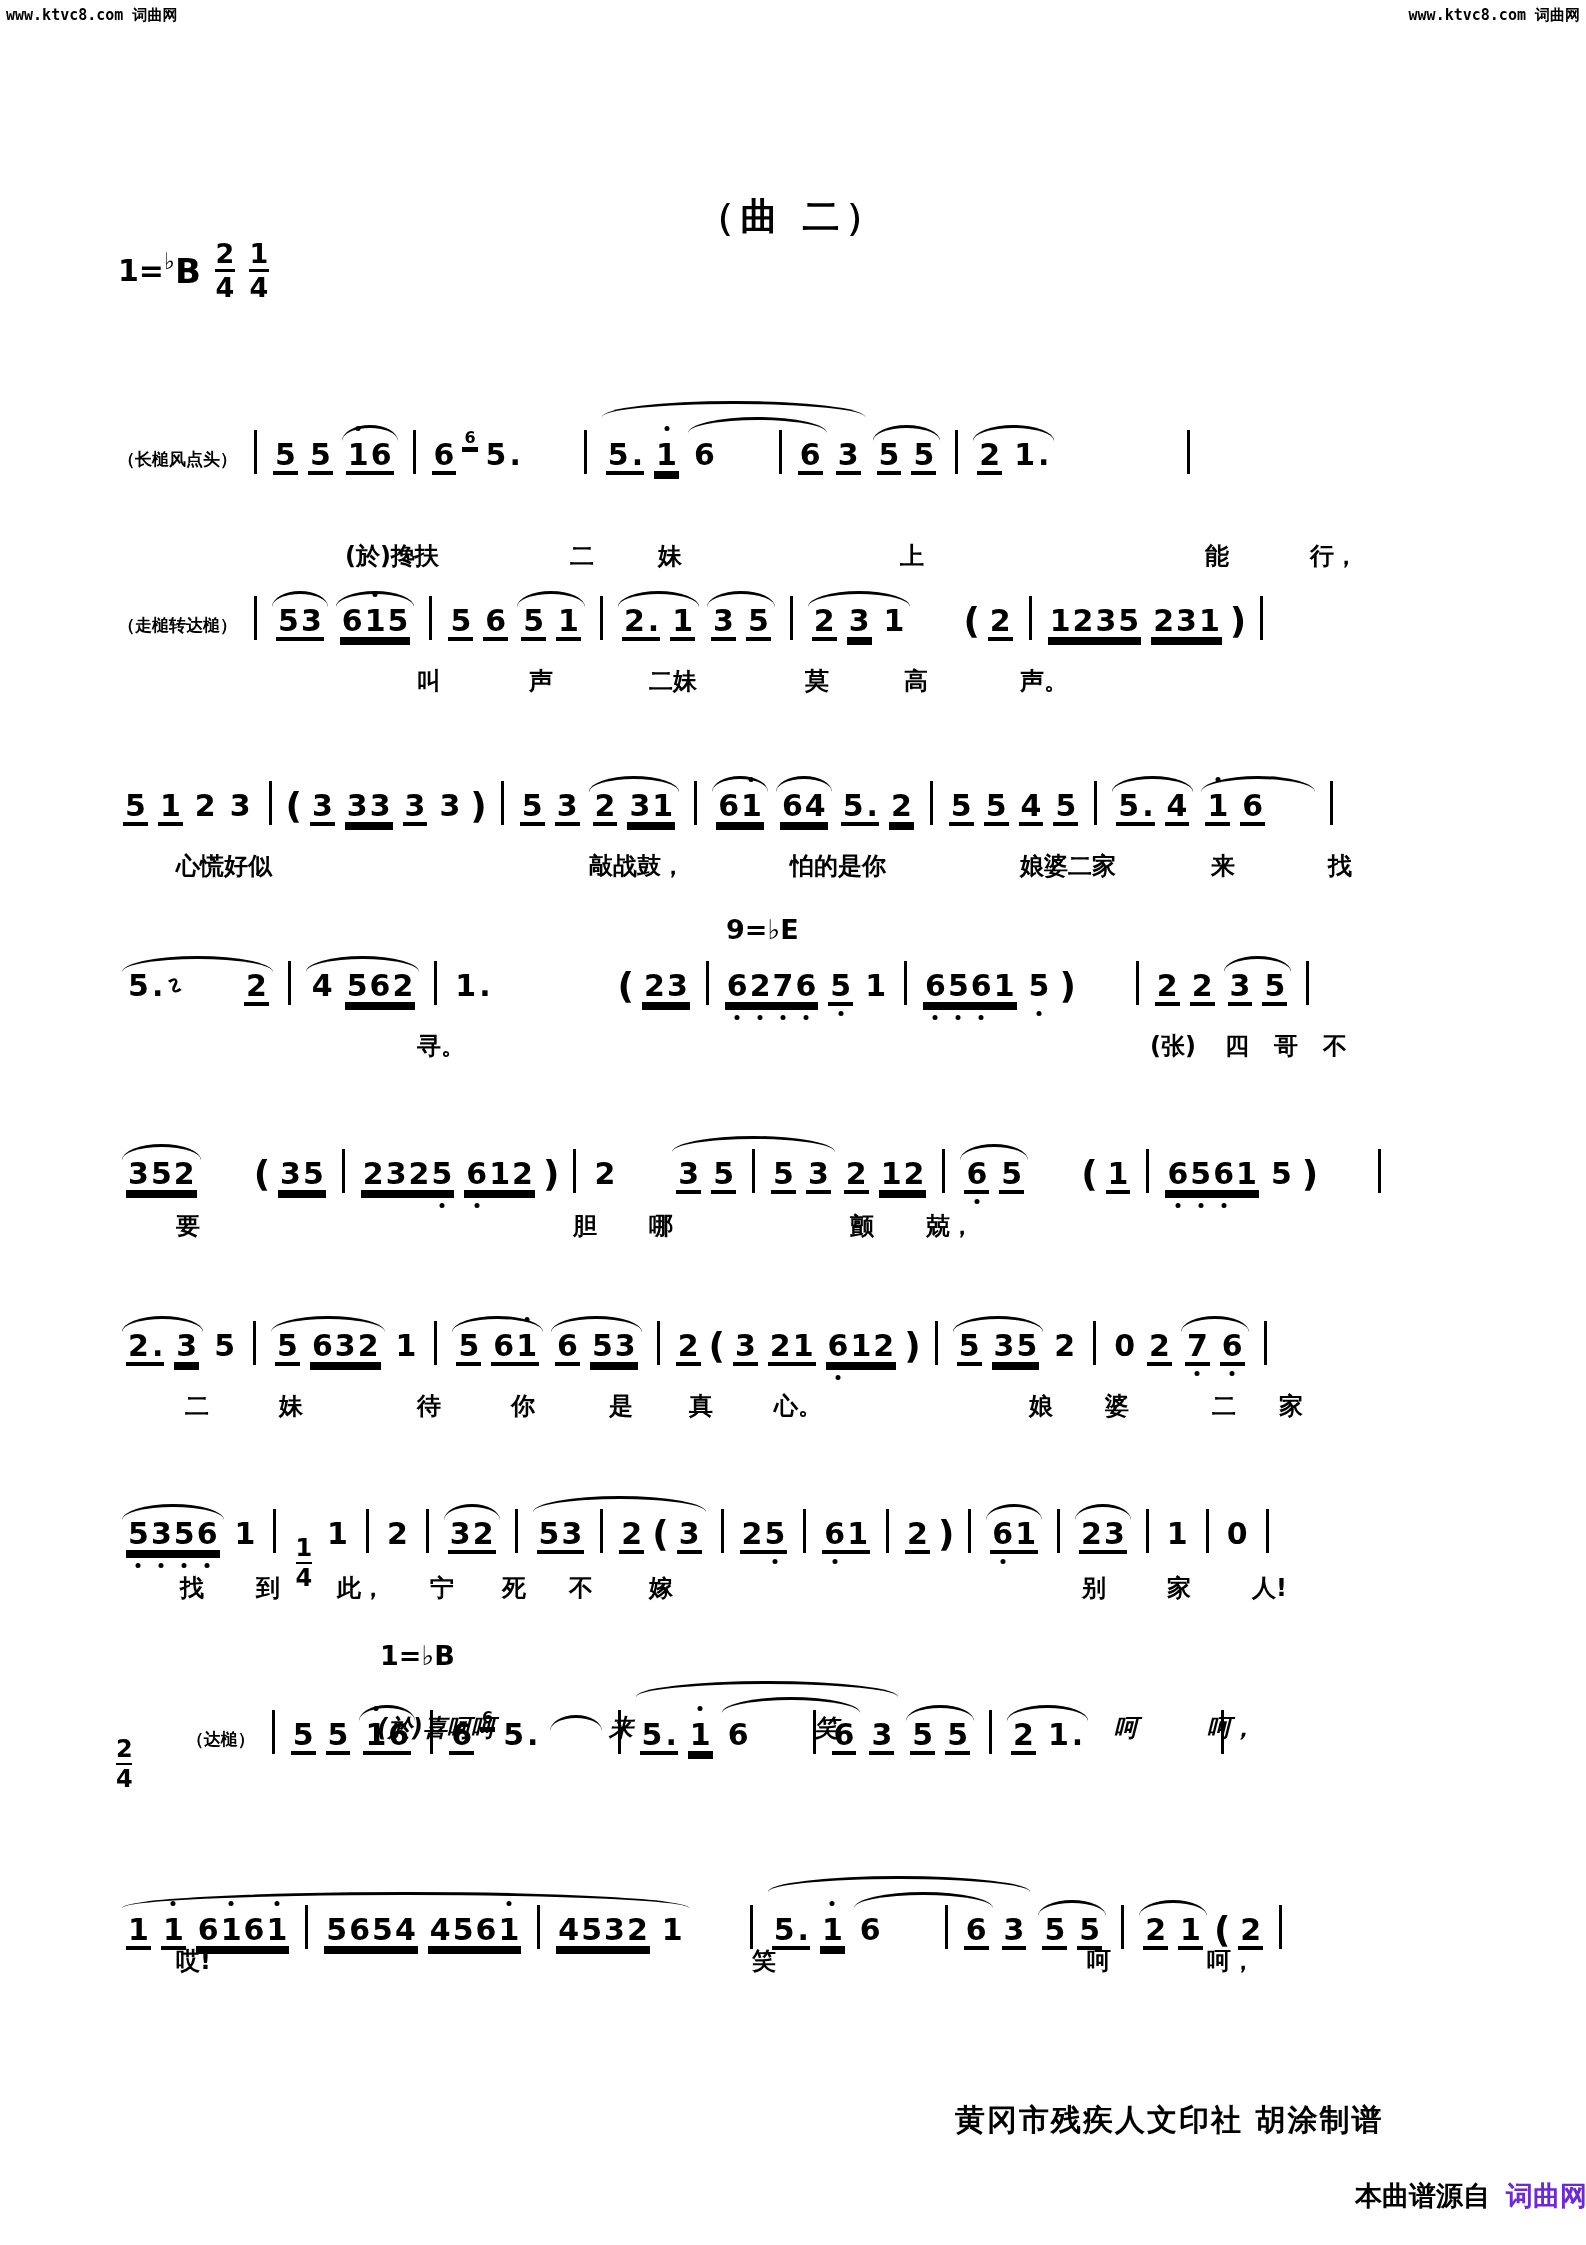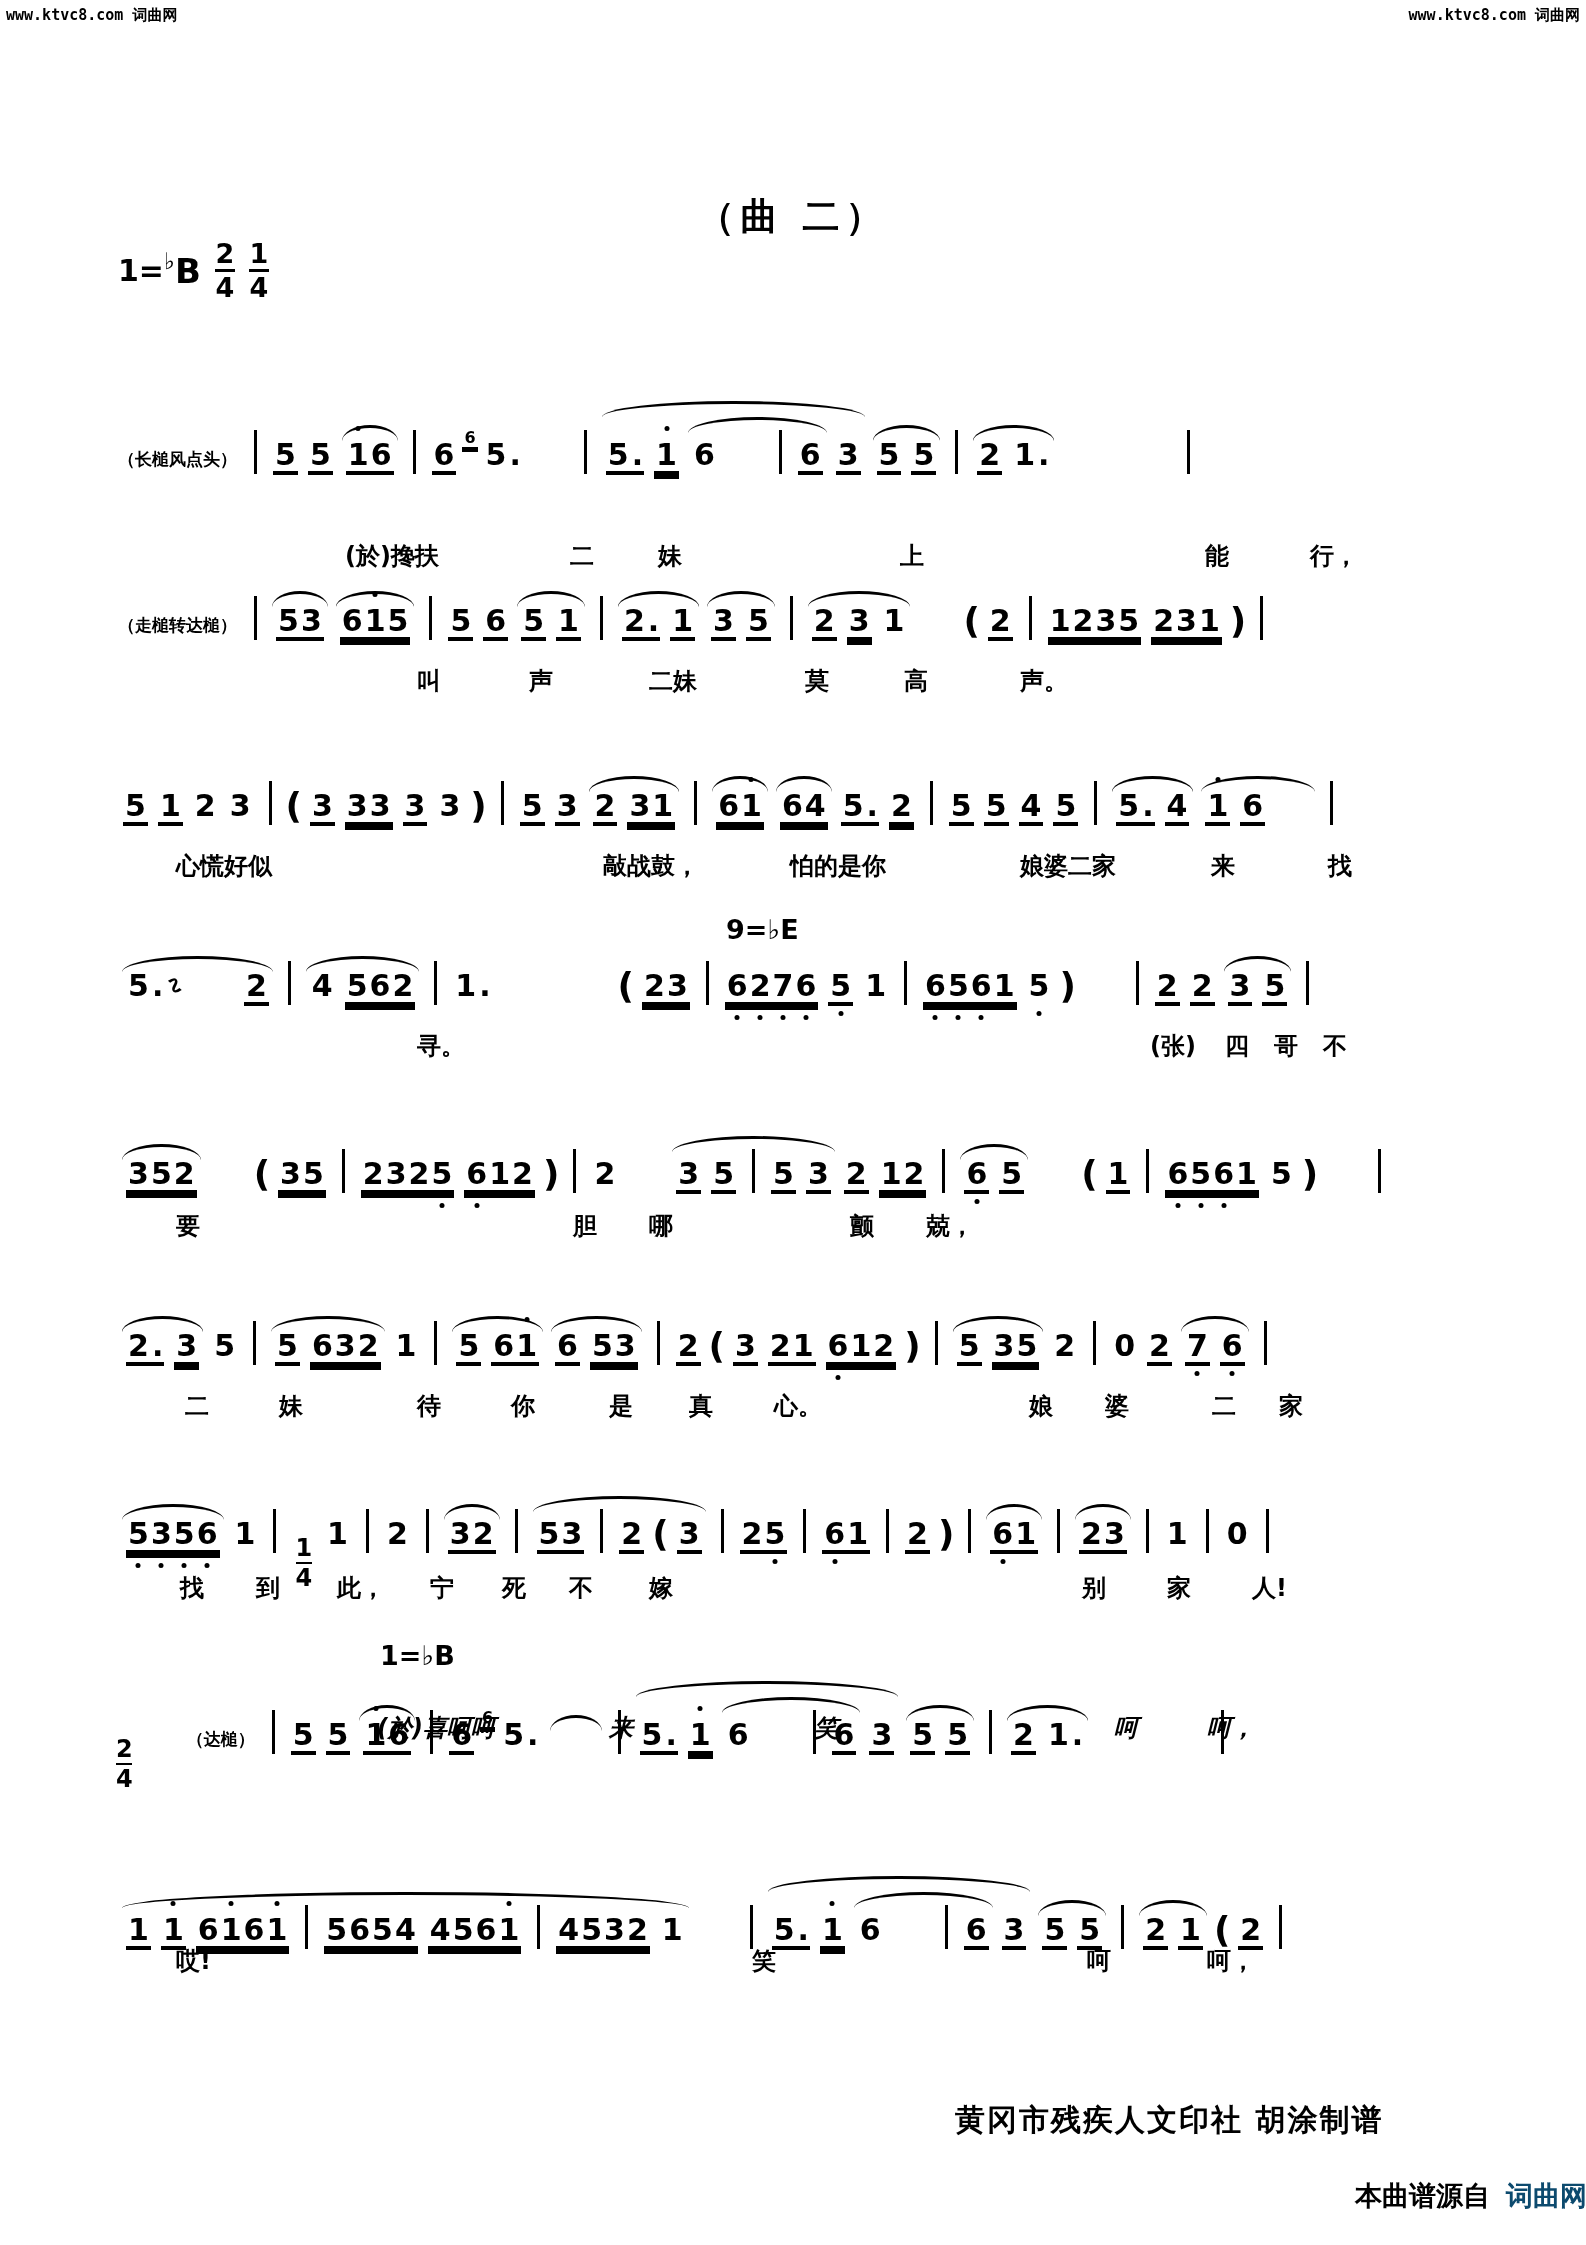--- a/index.html
+++ b/index.html
@@ -93,21 +93,21 @@
         <span class="syl" style="left: 417px;">叫</span>
         <span class="syl" style="left: 529px;">声</span>
         <span class="syl" style="left: 649px;">二妹</span>
         <span class="syl" style="left: 805px;">莫</span>
         <span class="syl" style="left: 904px;">高</span>
         <span class="syl" style="left: 1020px;">声。</span>
       </div>
       <div class="note-row" style="left: 118px; top: 773px;"><span class="seg"><span class="tok"><span class="txt u1"><span class="cell">5</span></span></span><span class="tok"><span class="txt u1"><span class="cell">1</span></span></span><span class="tok"><span class="txt"><span class="cell">2</span></span></span><span class="tok"><span class="txt"><span class="cell">3</span></span></span><span class="bar"></span><span class="paren">(</span><span class="tok"><span class="txt u1"><span class="cell">3</span></span></span><span class="tok"><span class="txt u2"><span class="cell">3</span><span class="cell">3</span></span></span><span class="tok"><span class="txt u1"><span class="cell">3</span></span></span><span class="tok"><span class="txt"><span class="cell">3</span></span></span><span class="paren">)</span><span class="bar"></span><span class="tok"><span class="txt u1"><span class="cell">5</span></span></span><span class="tok"><span class="txt u1"><span class="cell">3</span></span></span><span class="slur"><span class="arc"></span><span class="tok"><span class="txt u1"><span class="cell">2</span></span></span><span class="tok"><span class="txt u2"><span class="cell">3</span><span class="cell">1</span></span></span></span><span class="bar"></span><span class="slur"><span class="arc"></span><span class="tok"><span class="txt u2"><span class="cell">6</span><span class="cell">1<span class="da"></span></span></span></span></span><span class="slur"><span class="arc"></span><span class="tok"><span class="txt u2"><span class="cell">6</span><span class="cell">4</span></span></span></span><span class="tok"><span class="txt u1"><span class="cell">5</span><span class="aug">.</span></span></span><span class="tok"><span class="txt u2"><span class="cell">2</span></span></span><span class="bar"></span><span class="tok"><span class="txt u1"><span class="cell">5</span></span></span><span class="tok"><span class="txt u1"><span class="cell">5</span></span></span><span class="tok"><span class="txt u1"><span class="cell">4</span></span></span><span class="tok"><span class="txt u1"><span class="cell">5</span></span></span><span class="bar"></span><span class="slur"><span class="arc"></span><span class="tok"><span class="txt u1"><span class="cell">5</span><span class="aug">.</span></span></span><span class="tok"><span class="txt u1"><span class="cell">4</span></span></span></span><span class="slur"><span class="arc"></span><span class="tok"><span class="txt u1"><span class="cell">1<span class="da"></span></span></span></span><span class="tok"><span class="txt u1"><span class="cell">6</span></span></span><span class="spc"></span></span><span class="bar"></span></span></div>
       <div class="lyr-row" style="top: 850px;">
         <span class="syl" style="left: 176px;">心慌好似</span>
-        <span class="syl" style="left: 603px;">敲战鼓，</span>
+        <span class="syl" style="left: 589px;">敲战鼓，</span>
         <span class="syl" style="left: 790px;">怕的是你</span>
         <span class="syl" style="left: 1020px;">娘婆二家</span>
         <span class="syl" style="left: 1211px;">来</span>
         <span class="syl" style="left: 1328px;">找</span>
       </div>
       <div class="note-row" style="left: 118px; top: 953px;"><span class="seg"><span class="slur"><span class="arc"></span><span class="tok"><span class="txt"><span class="cell">5</span><span class="aug">.</span><span class="gl">∿</span></span></span><span class="spc"></span><span class="tok"><span class="txt u1"><span class="cell">2</span></span></span></span><span class="bar"></span><span class="slur"><span class="arc"></span><span class="tok"><span class="txt"><span class="cell">4</span></span></span><span class="tok"><span class="txt u2"><span class="cell">5</span><span class="cell">6</span><span class="cell">2</span></span></span></span><span class="bar"></span><span class="tok"><span class="txt"><span class="cell">1</span><span class="aug">.</span></span></span><span class="spc2"></span><span class="paren">(</span><span class="tok"><span class="txt u2"><span class="cell">2</span><span class="cell">3</span></span></span><span class="bar"></span><span class="tok"><span class="txt u2"><span class="cell">6<span class="db"></span></span><span class="cell">2<span class="db"></span></span><span class="cell">7<span class="db"></span></span><span class="cell">6<span class="db"></span></span></span></span><span class="tok"><span class="txt u1"><span class="cell">5<span class="db"></span></span></span></span><span class="tok"><span class="txt"><span class="cell">1</span></span></span><span class="bar"></span><span class="tok"><span class="txt u2"><span class="cell">6<span class="db"></span></span><span class="cell">5<span class="db"></span></span><span class="cell">6<span class="db"></span></span><span class="cell">1</span></span></span><span class="tok"><span class="txt"><span class="cell">5<span class="db"></span></span></span></span><span class="paren">)</span><span class="spc"></span><span class="bar"></span><span class="tok"><span class="txt u1"><span class="cell">2</span></span></span><span class="tok"><span class="txt u1"><span class="cell">2</span></span></span><span class="slur"><span class="arc"></span><span class="tok"><span class="txt u1"><span class="cell">3</span></span></span><span class="tok"><span class="txt u1"><span class="cell">5</span></span></span></span><span class="bar"></span></span></div>
       <div class="lyr-row" style="top: 1030px;">
         <span class="syl" style="left: 417px;">寻。</span>
         <span class="syl" style="left: 1150px;">(张)</span>
         <span class="syl" style="left: 1225px;">四</span>
@@ -171,15 +171,15 @@
         <span class="syl" style="left: 752px;">笑</span>
         <span class="syl" style="left: 1087px;">呵</span>
         <span class="syl" style="left: 1207px;">呵，</span>
       </div>
       <span class="anno" style="left: 726px; top: 914px;">9=♭E</span>
       <span class="anno" style="left: 380px; top: 1640px;">1=♭B</span>
     </div>
 
   <div class="credit">黄冈市残疾人文印社 胡涂制谱</div>
   <div class="source">
-    <span>本曲谱源自</span><span class="brand" style="color: #0c4a6e;">词曲网</span>
+    <span>本曲谱源自</span><span class="brand" style="color: #6d28d9;">词曲网</span>
   </div>
 </div>
 
 </body></html>

